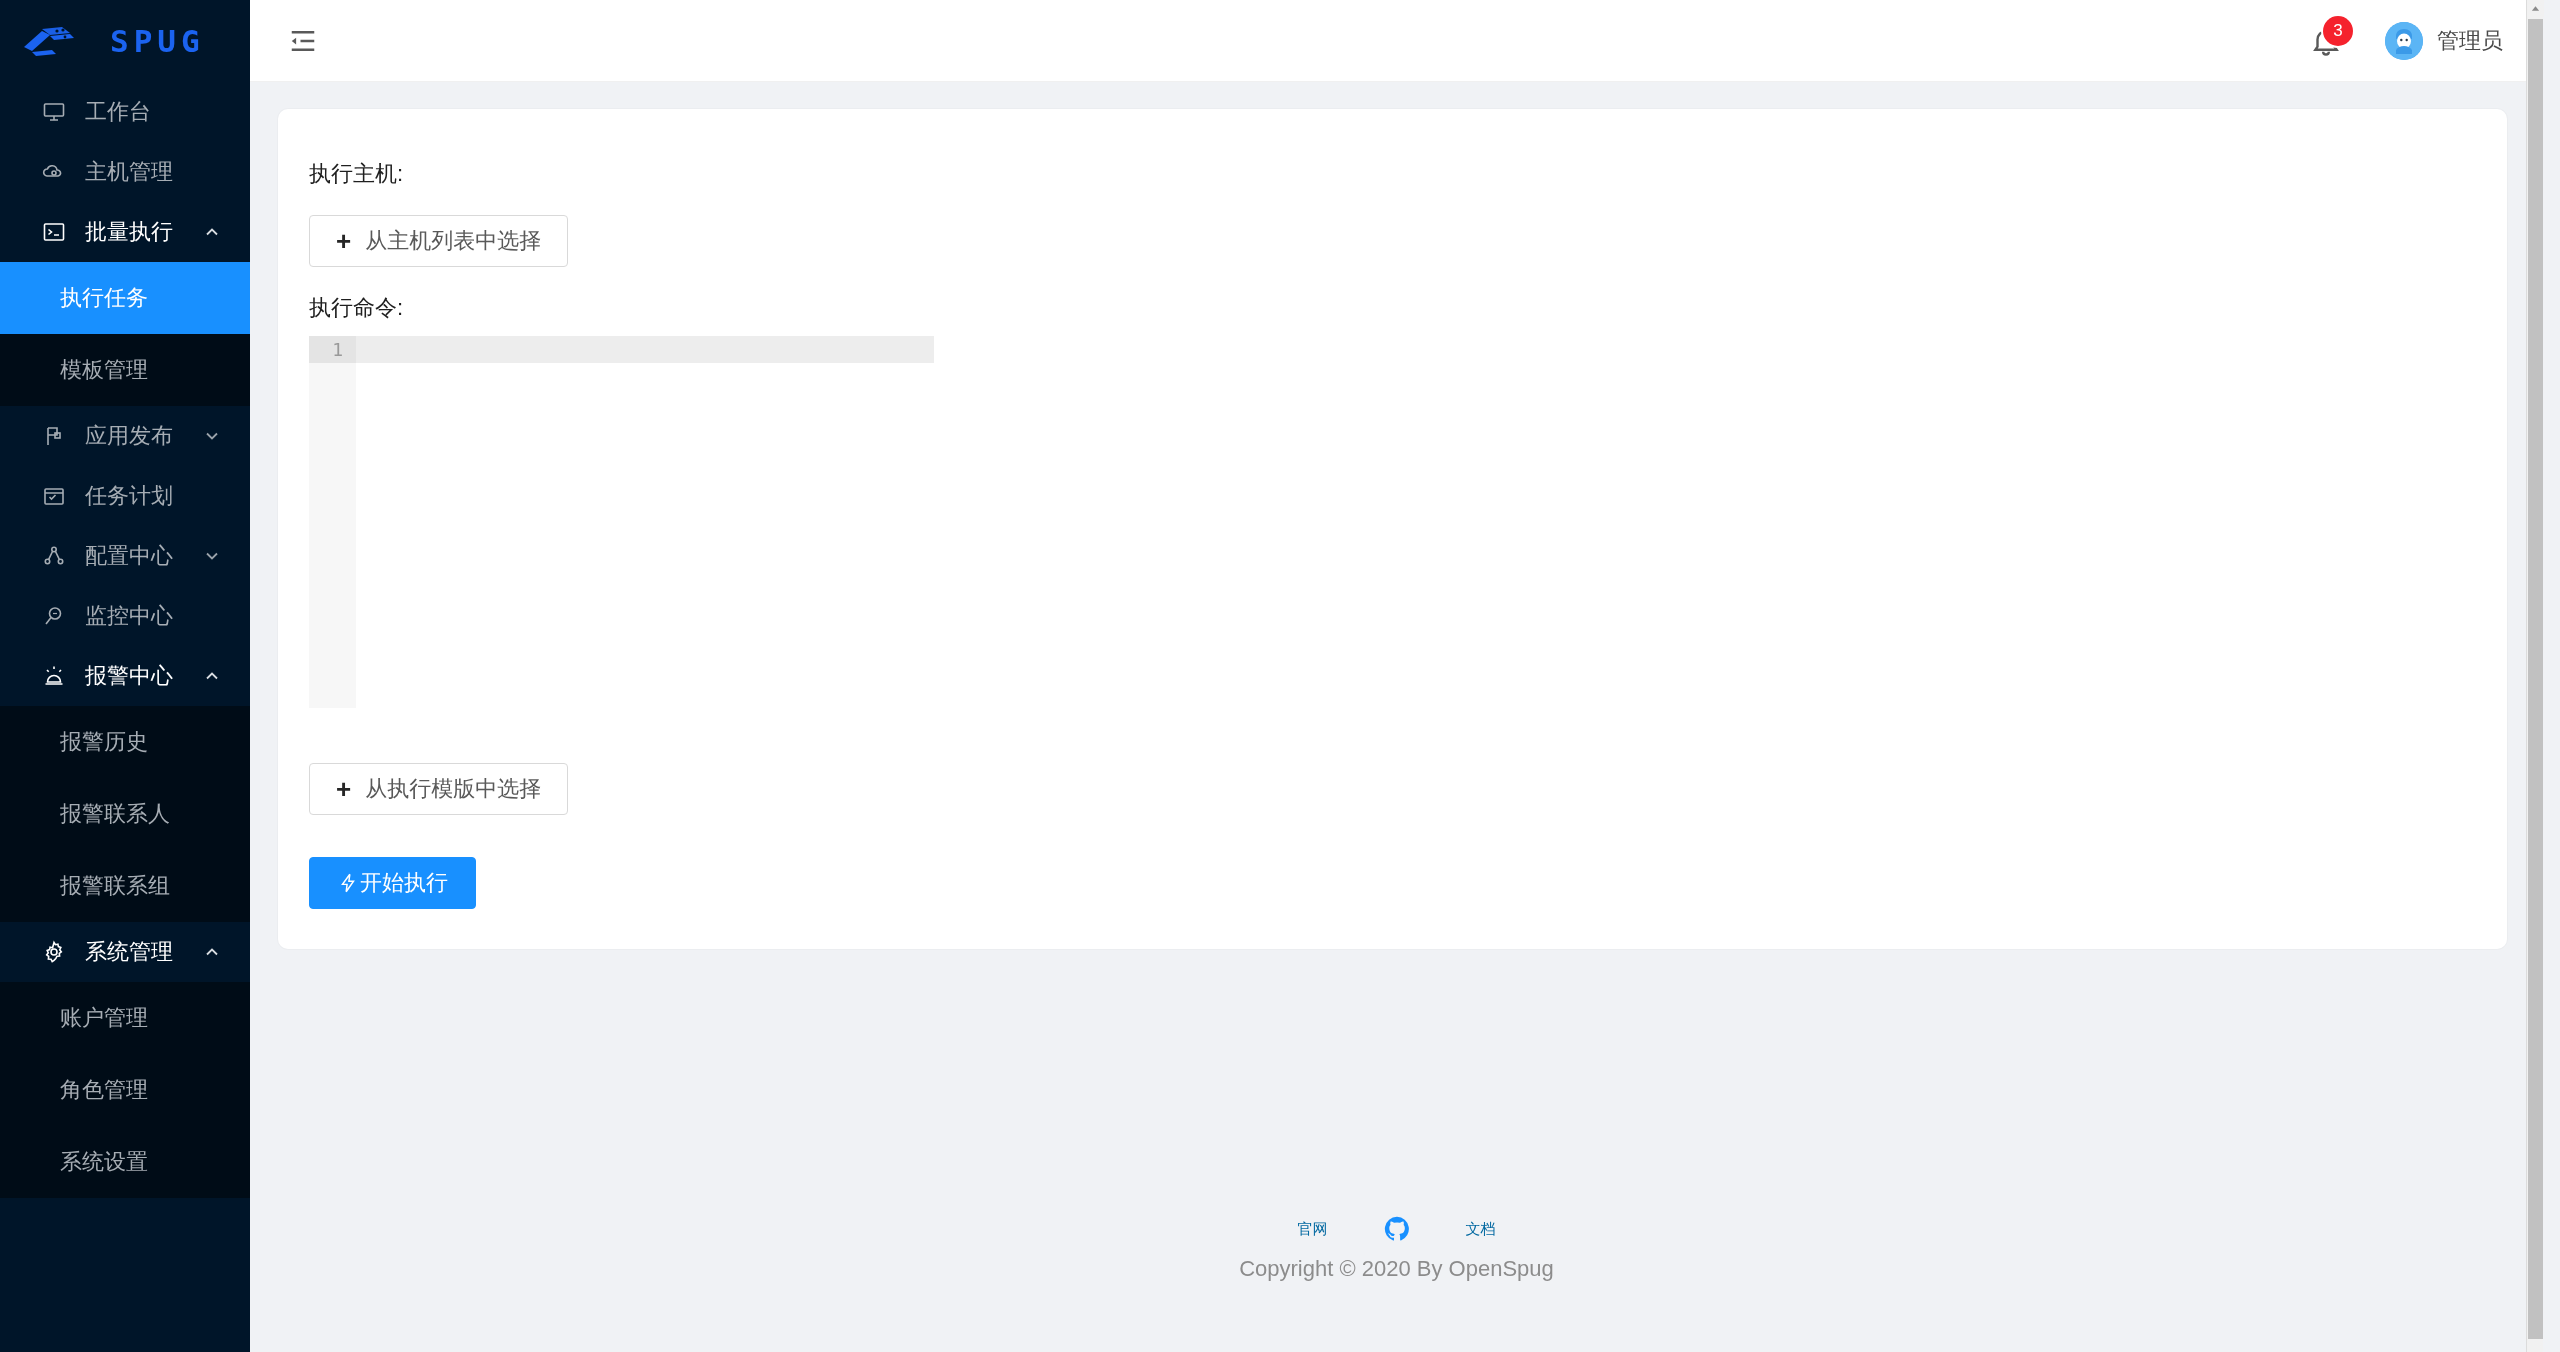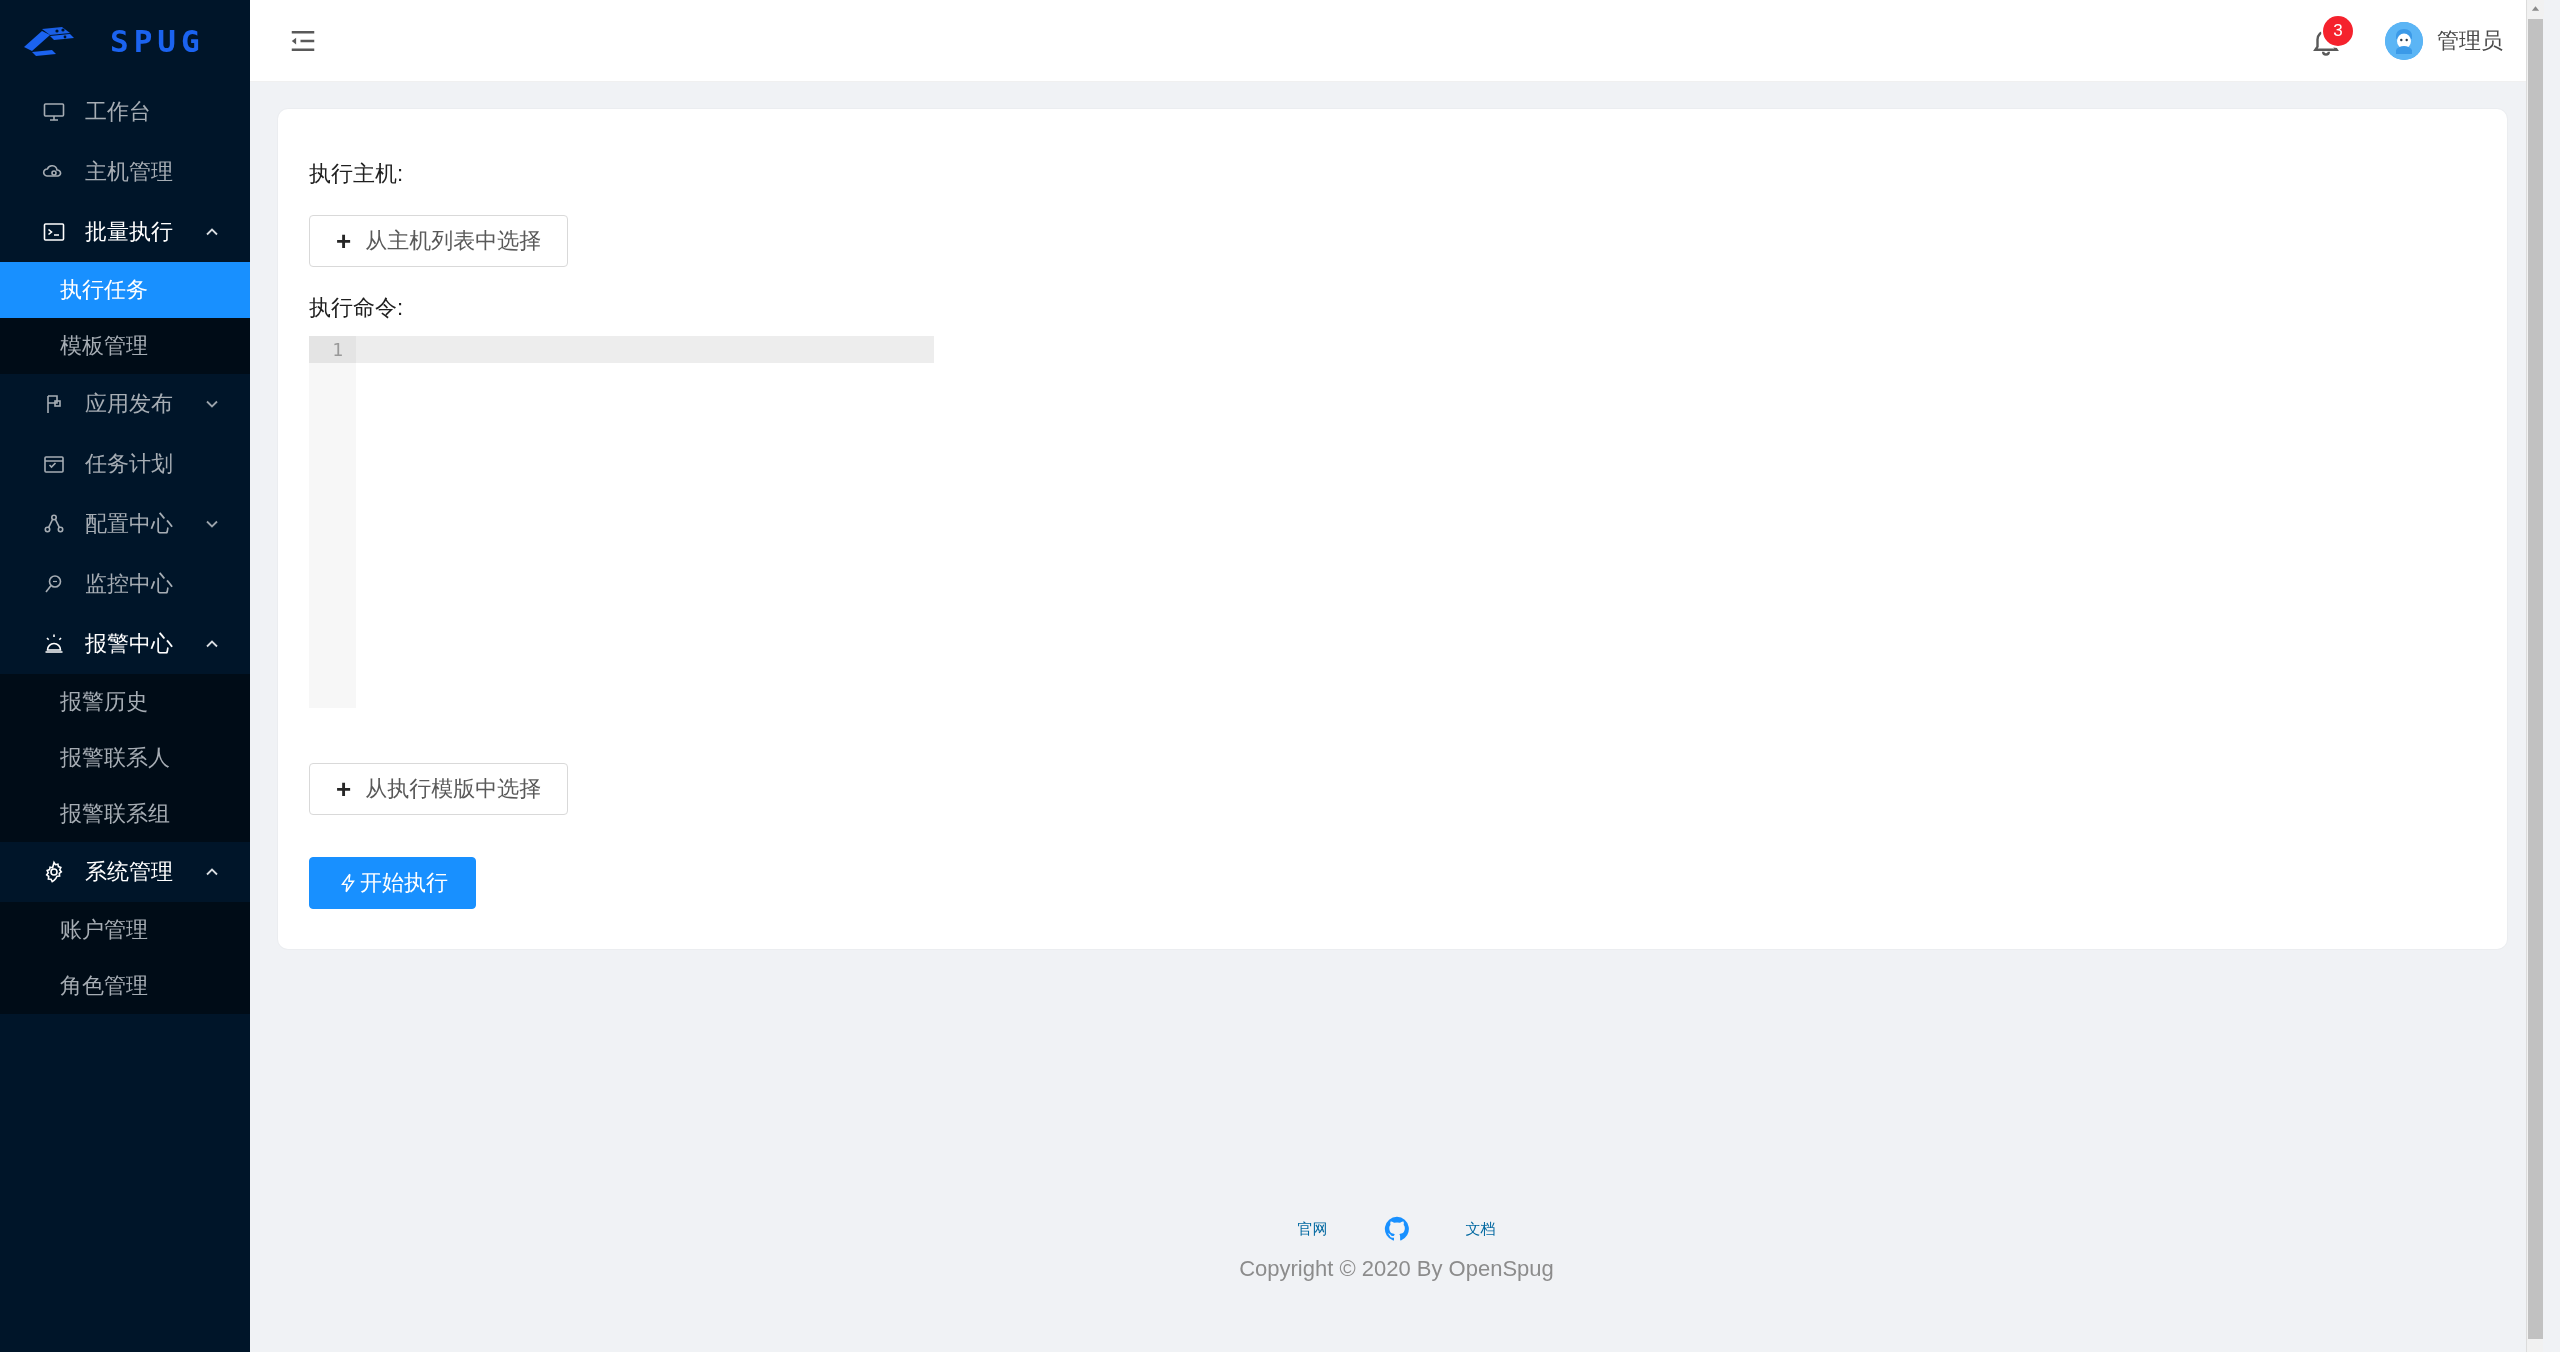--- a/index.html
+++ b/index.html
@@ -41,21 +41,21 @@
     flex: 0 0 27px;
   }
   .menu-item .mi-label { flex: 1; white-space: nowrap; }
   .menu-item.expanded { color: #ffffff; }
   .menu-item .arrow {
     width: 20px; height: 20px; display: inline-flex;
     align-items: center; justify-content: center; color: #9aa2aa;
   }
   .submenu { background: #000c17; }
   .submenu-item {
-    height: 56px; display: flex; align-items: center;
+    height: 72px; display: flex; align-items: center;
     padding-left: 60px; color: #a6adb4; font-size: 22px; cursor: pointer;
   }
   .submenu-item.active { background: #1890ff; color: #ffffff; }
 
   svg { display: block; }
 
   
   .main {
     flex: 1; height: 1352px; display: flex; flex-direction: column;
     background: #f0f2f5; position: relative; overflow: hidden;
@@ -325,20 +325,23 @@
           </svg>
         </span>
       </div>
       <div class="submenu">
         <div class="submenu-item">
           <span>账户管理</span>
         </div>
         <div class="submenu-item">
           <span>角色管理</span>
         </div>
+        <div class="submenu-item">
+          <span>系统设置</span>
+        </div>
       </div>
 
     </nav>
   </aside>
 
   <div class="main">
 
     <header class="topbar">
       <div class="fold-btn">
         <svg viewBox="0 0 24 24" width="30" height="30" fill="none" stroke="#595959" stroke-width="2">

